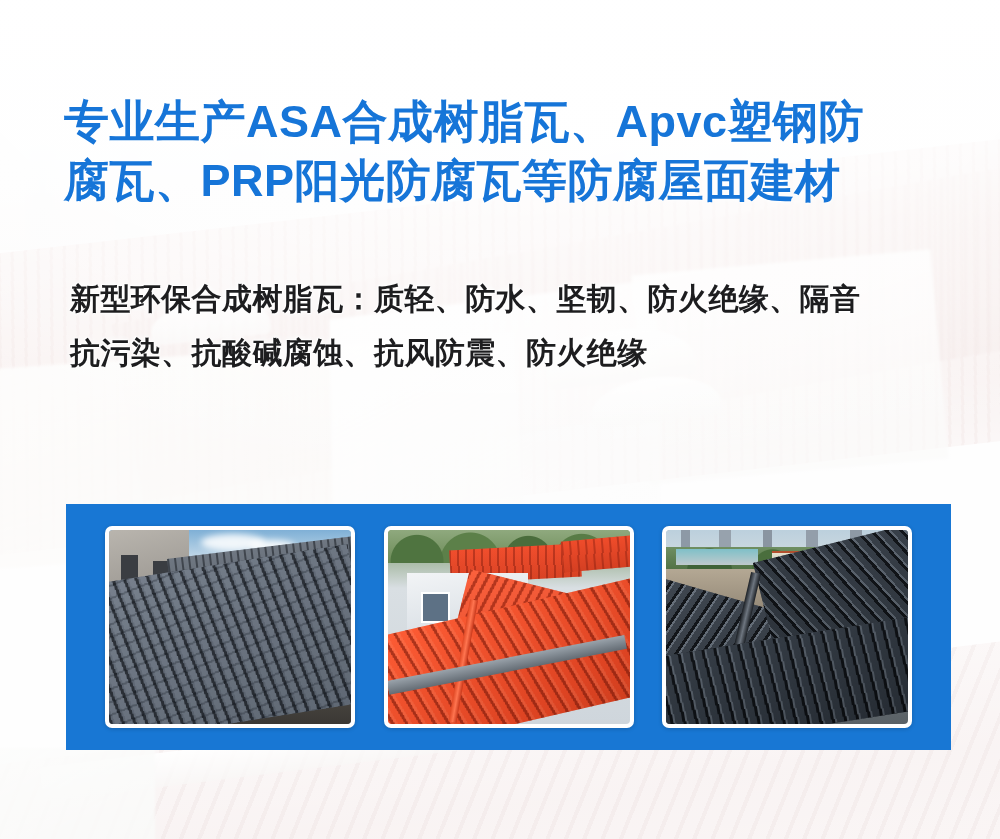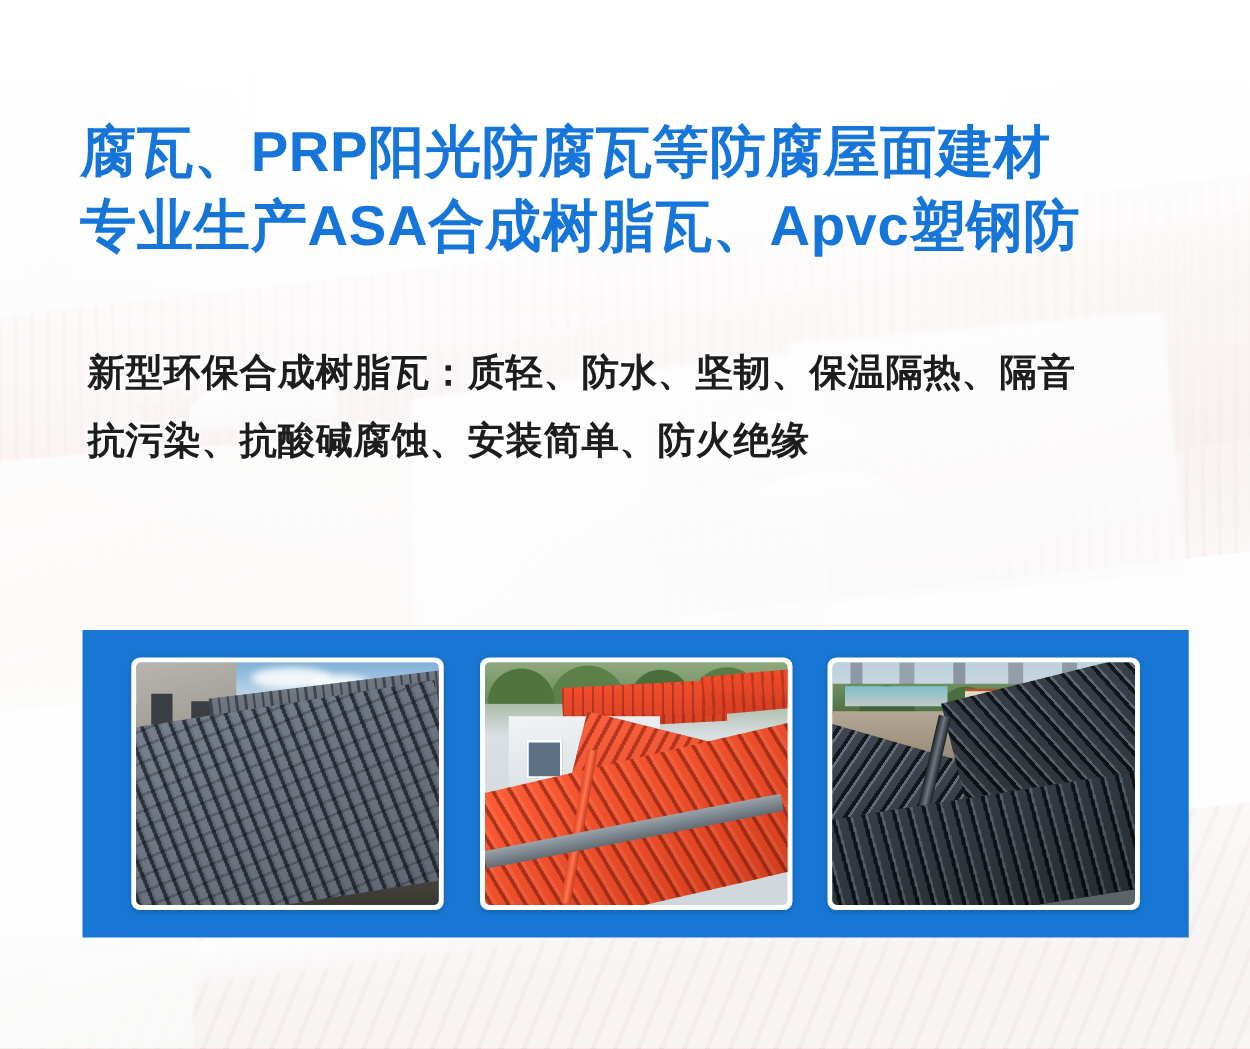--- a/index.html
+++ b/index.html
@@ -420,27 +420,27 @@
     <div class="bg-roof-lower"></div>
     <div class="bg-ridge-lower"></div>
     <div class="bg-wall-lower"></div>
     <div class="bg-veil"></div>
     <div class="bg-veil-2"></div>
   </div>
 
   <div class="content">
 
     <div class="headline">
+      <span class="headline-line">专业生产ASA合成树脂瓦、Apvc塑钢防</span>
       <span class="headline-line">腐瓦、PRP阳光防腐瓦等防腐屋面建材</span>
-      <span class="headline-line">专业生产ASA合成树脂瓦、Apvc塑钢防</span>
     </div>
 
     <div class="subhead">
-      <span class="subhead-line">新型环保合成树脂瓦：质轻、防水、坚韧、保温隔热、隔音</span>
-      <span class="subhead-line">抗污染、抗酸碱腐蚀、安装简单、防火绝缘</span>
+      <span class="subhead-line">新型环保合成树脂瓦：质轻、防水、坚韧、防火绝缘、隔音</span>
+      <span class="subhead-line">抗污染、抗酸碱腐蚀、抗风防震、防火绝缘</span>
     </div>
 
     <div class="gallery">
 
       <div class="photo">
         <div class="photo-inner p1">
           <div class="sky"></div>
           <div class="cloud c1"></div>
           <div class="cloud c2"></div>
           <div class="bldgL"></div>

